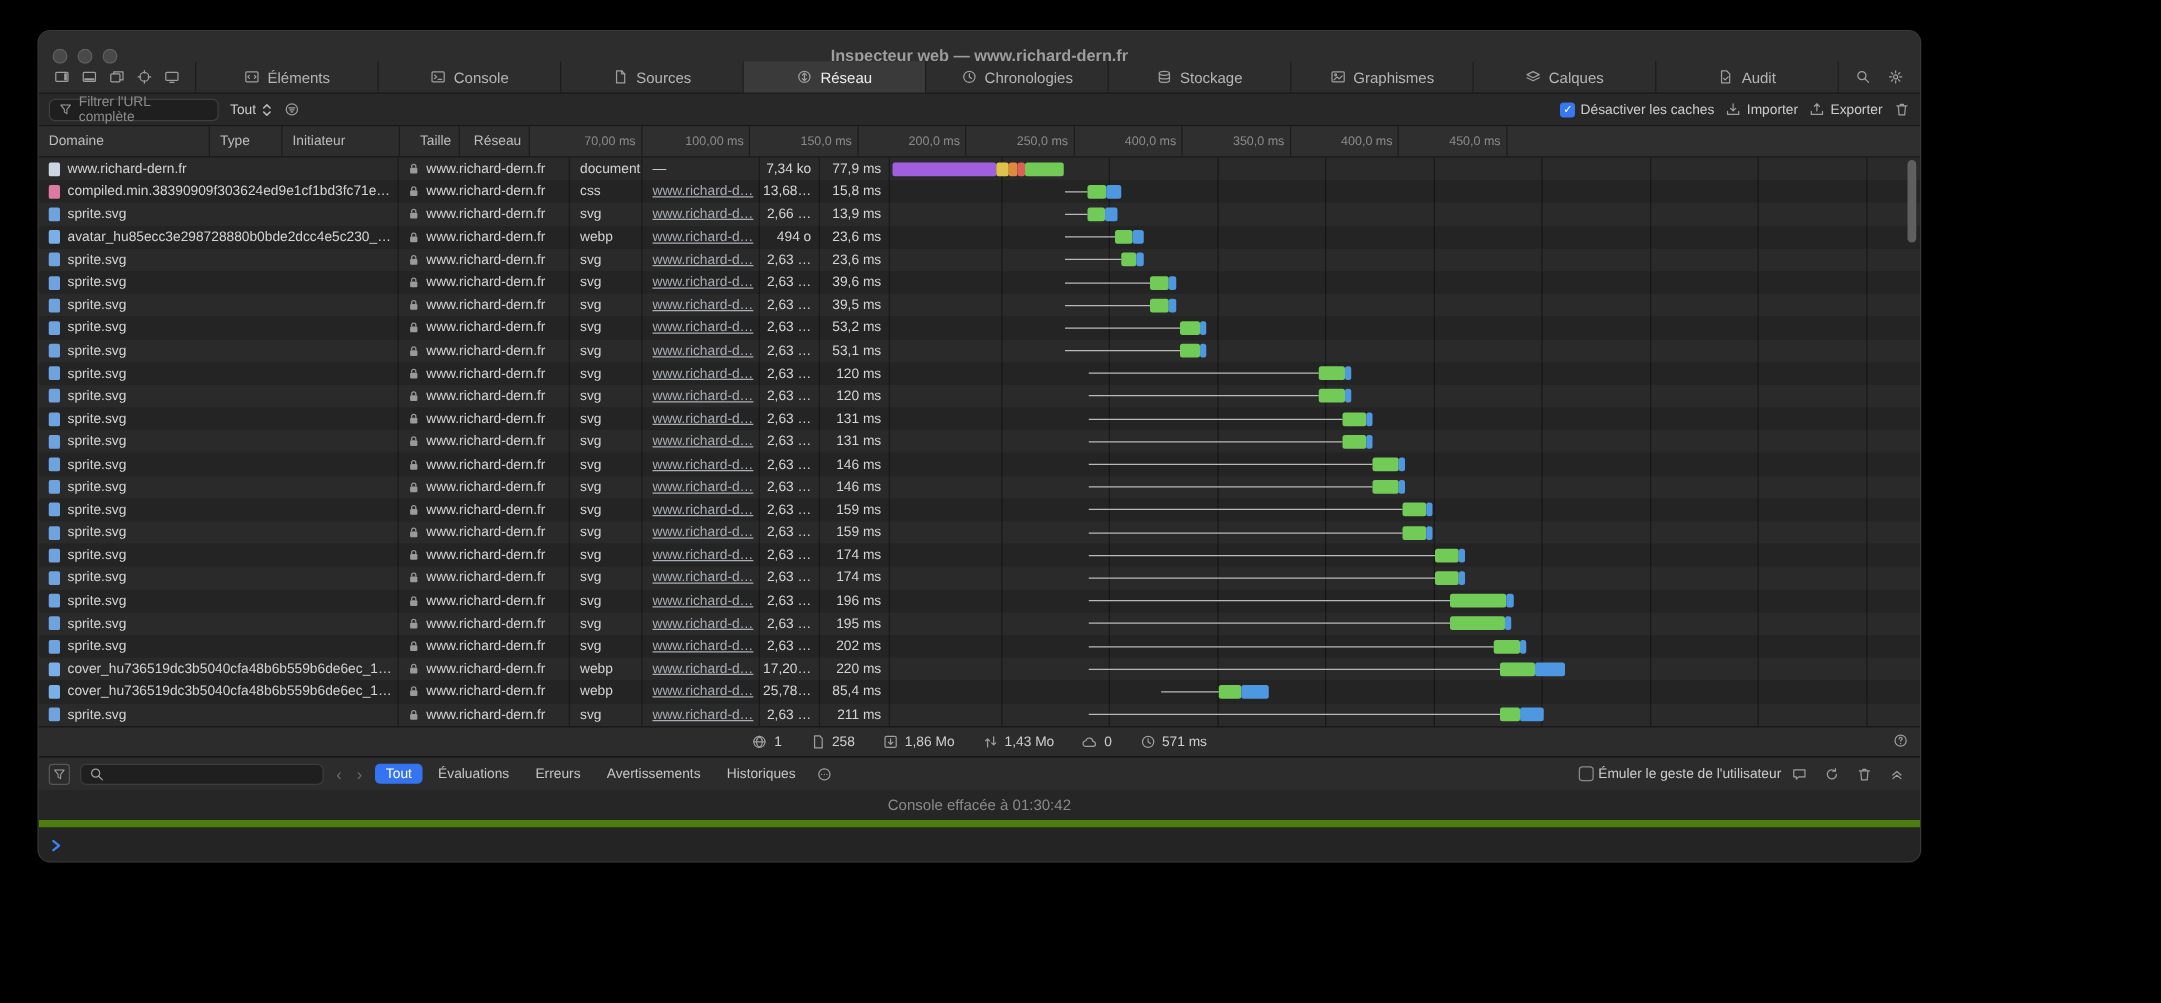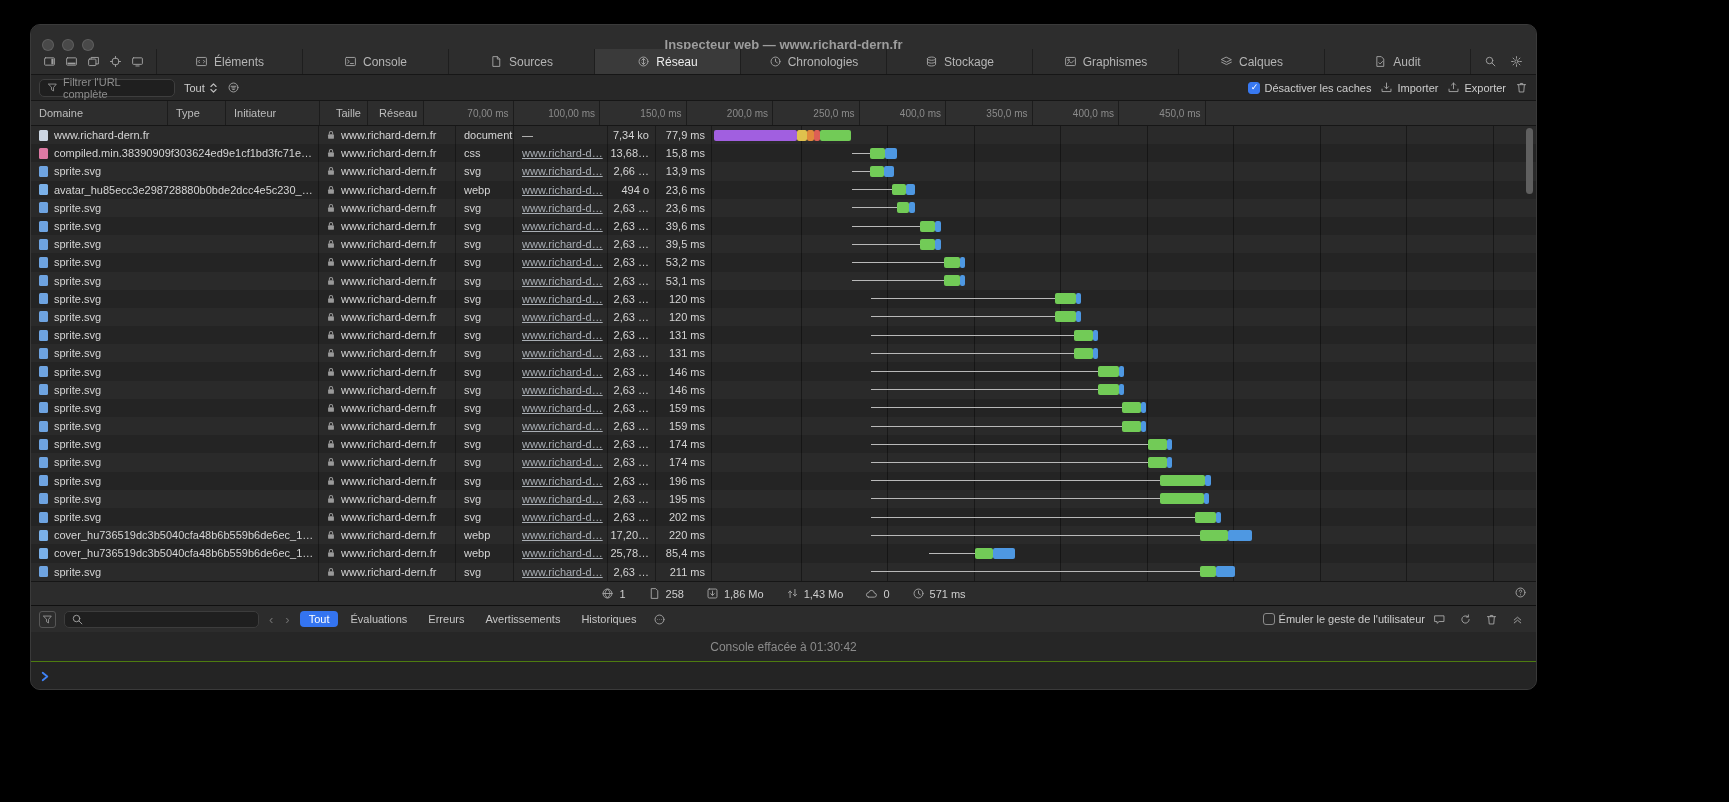--- a/index.html
+++ b/index.html
@@ -66,21 +66,21 @@
   .consolebar{top:580px;height:27px;background:#2c2c2c;border-top:1px solid #101010;display:flex;align-items:center;gap:8px;padding:0 8px;font-size:11px;color:#c6c6c6}
   .boxicon{border:1px solid #565656;border-radius:3px;padding:2px;display:inline-flex;line-height:0}
   .searchfield{display:flex;align-items:center;gap:4px;background:#1f1f1f;border:1px solid #3c3c3c;border-radius:5px;height:17px;width:195px;padding:0 6px;color:#8d8d8d}
   .navchev{color:#6d6d6d;font-size:13px;padding:0 2px}
   .ctabs{display:flex;align-items:center;gap:3px}
   .ctab{padding:2px 9px;border-radius:4px;color:#c6c6c6}
   .ctab.active{background:#3474f0;color:#fff}
   .cspacer{flex:1}
   .cicons{display:flex;align-items:center;gap:13px;padding-right:4px}
   
-  .consolemsg{top:607px;height:30px;background:#262626;border-bottom:1px solid #4d7c0f;display:flex;align-items:center;justify-content:center;color:#8b8b8b;font-size:12px}
+  .consolemsg{top:607px;height:30px;background:#262626;border-bottom:6px solid #4d7c0f;display:flex;align-items:center;justify-content:center;color:#8b8b8b;font-size:12px}
   .prompt{top:637px;height:29px;background:#242424;display:flex;align-items:center;padding:0 9px}
 </style>
 </head>
 <body>
 
 <div class="window">
 
   <div class="band titlebar">
     <div class="lights">
       <span class="light"></span>

